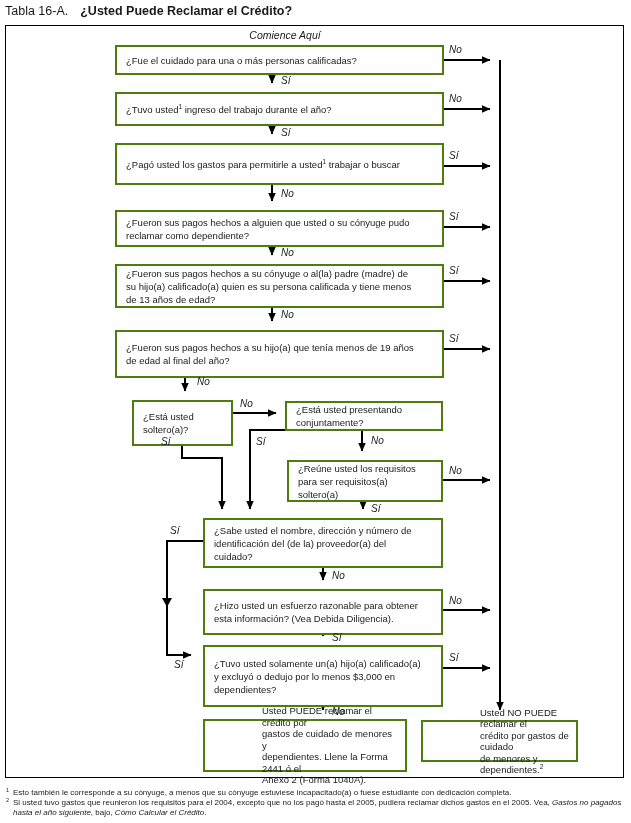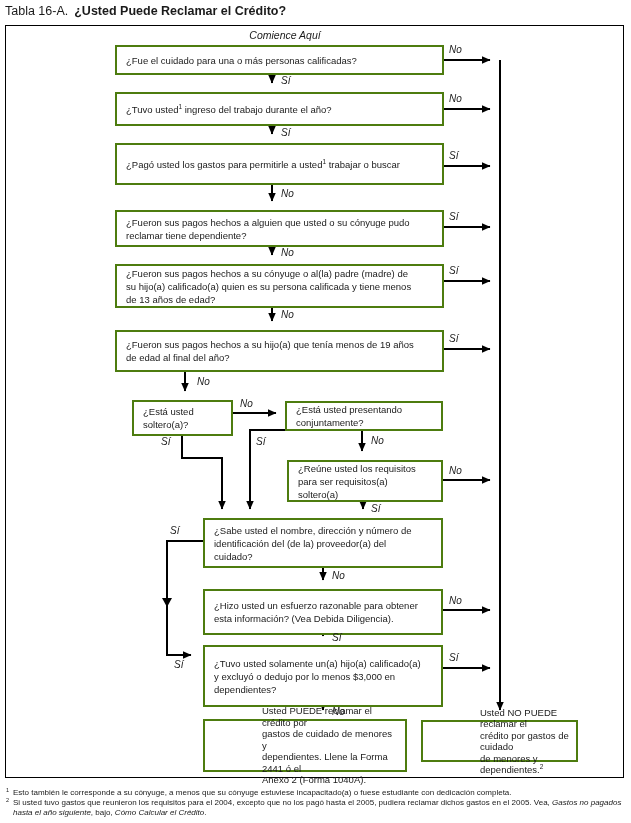--- a/index.html
+++ b/index.html
@@ -1,21 +1,21 @@
 <!DOCTYPE html>
 <html><head>
 <meta charset="utf-8">
 <style>
   html,body { margin:0; padding:0; background:#fff; }
   .page {
     position:relative; width:631px; height:823px; background:#fff;
     font-family:"Liberation Sans", sans-serif; color:#1a1a1a; overflow:hidden;
   }
   .title { position:absolute; left:5px; top:4px; font-size:12.5px; white-space:nowrap; }
-  .title .t-main { font-weight:bold; margin-left:6px; }
+  .title .t-main { font-weight:bold; margin-left:12px; }
   .frame { position:absolute; left:5px; top:25px; width:619px; height:753px;
            border:1px solid #000; box-sizing:border-box; background:#fff; }
   .start-lbl { position:absolute; left:285px; top:29px; transform:translateX(-50%);
                font-style:italic; font-size:10.5px; white-space:nowrap; z-index:3; }
   svg.wires { position:absolute; left:0; top:0; z-index:1; }
   .qbox { position:absolute; border:2px solid #4d7c0f; background:#fff; box-sizing:border-box;
           display:flex; align-items:center; z-index:2; }
   .qtxt { padding:0 6px 0 9px; font-size:9.5px; line-height:13px; }
   .tbox .qtxt { line-height:11.5px;margin-left:48px; }
   sup.ref { font-size:6.5px; vertical-align:4px; line-height:0; }
@@ -95,40 +95,40 @@
 
   <div class="qbox" style="left:115px;top:143px;width:329px;height:42px">
     <div class="qtxt">
       <div class="ln"><span>¿Pagó usted los gastos para permitirle a usted</span><sup class="ref">1</sup><span> trabajar o buscar</span></div>
     </div>
   </div>
 
   <div class="qbox" style="left:115px;top:210px;width:329px;height:37px">
     <div class="qtxt">
       <div class="ln">¿Fueron sus pagos hechos a alguien que usted o su cónyuge pudo</div>
-      <div class="ln">reclamar tiene dependiente?</div>
+      <div class="ln">reclamar como dependiente?</div>
     </div>
   </div>
 
   <div class="qbox" style="left:115px;top:264px;width:329px;height:44px">
     <div class="qtxt">
       <div class="ln">¿Fueron sus pagos hechos a su cónyuge o al(la) padre (madre) de</div>
       <div class="ln">su hijo(a) calificado(a) quien es su persona calificada y tiene menos</div>
       <div class="ln">de 13 años de edad?</div>
     </div>
   </div>
 
-  <div class="qbox" style="left:115px;top:330px;width:329px;height:42px">
+  <div class="qbox" style="left:115px;top:330px;width:329px;height:48px">
     <div class="qtxt">
       <div class="ln">¿Fueron sus pagos hechos a su hijo(a) que tenía menos de 19 años</div>
       <div class="ln">de edad al final del año?</div>
     </div>
   </div>
 
-  <div class="qbox" style="left:132px;top:400px;width:101px;height:36px">
+  <div class="qbox" style="left:132px;top:400px;width:101px;height:46px">
     <div class="qtxt">
       <div class="ln">¿Está usted</div>
       <div class="ln">soltero(a)?</div>
     </div>
   </div>
 
   <div class="qbox" style="left:285px;top:401px;width:158px;height:30px">
     <div class="qtxt">
       <div class="ln">¿Está usted presentando</div>
       <div class="ln">conjuntamente?</div>

